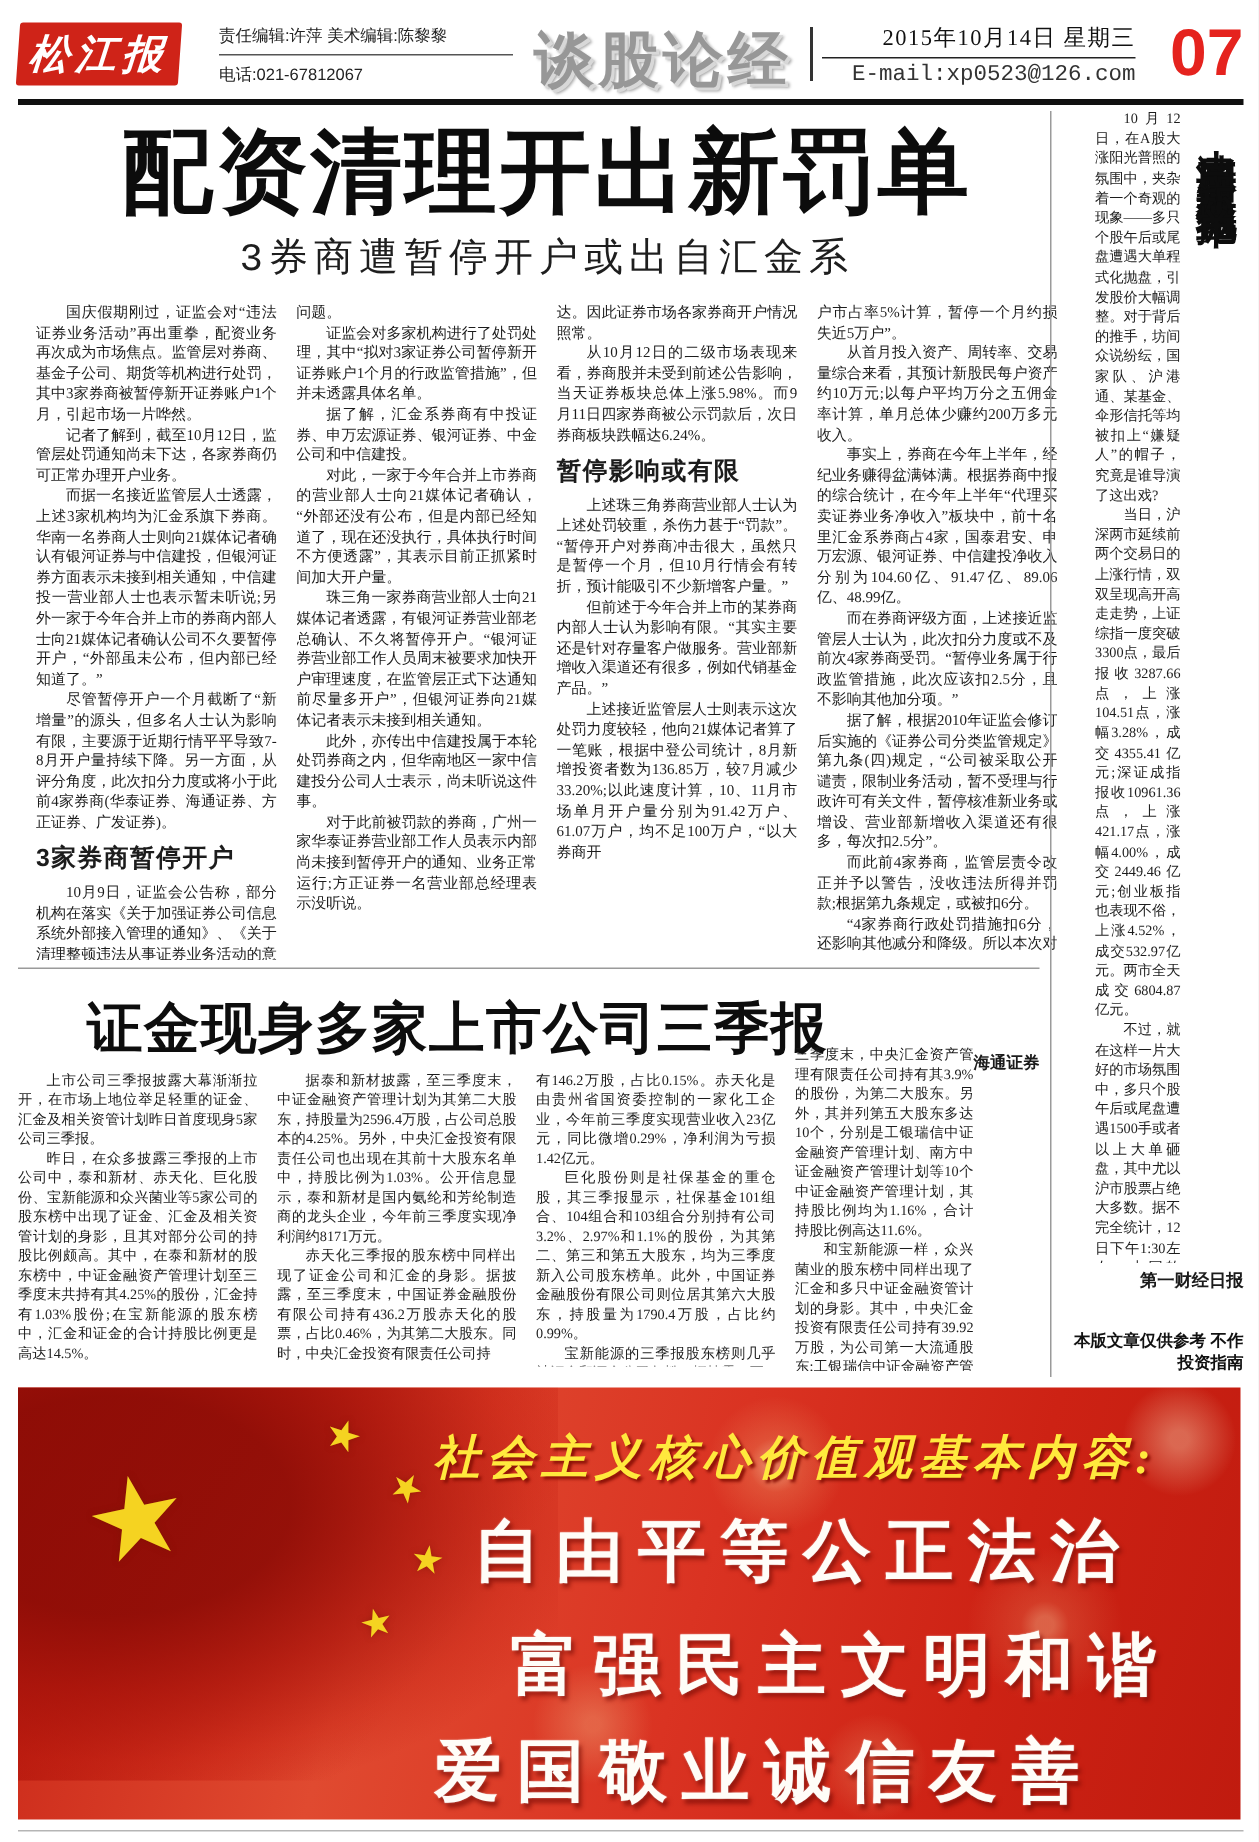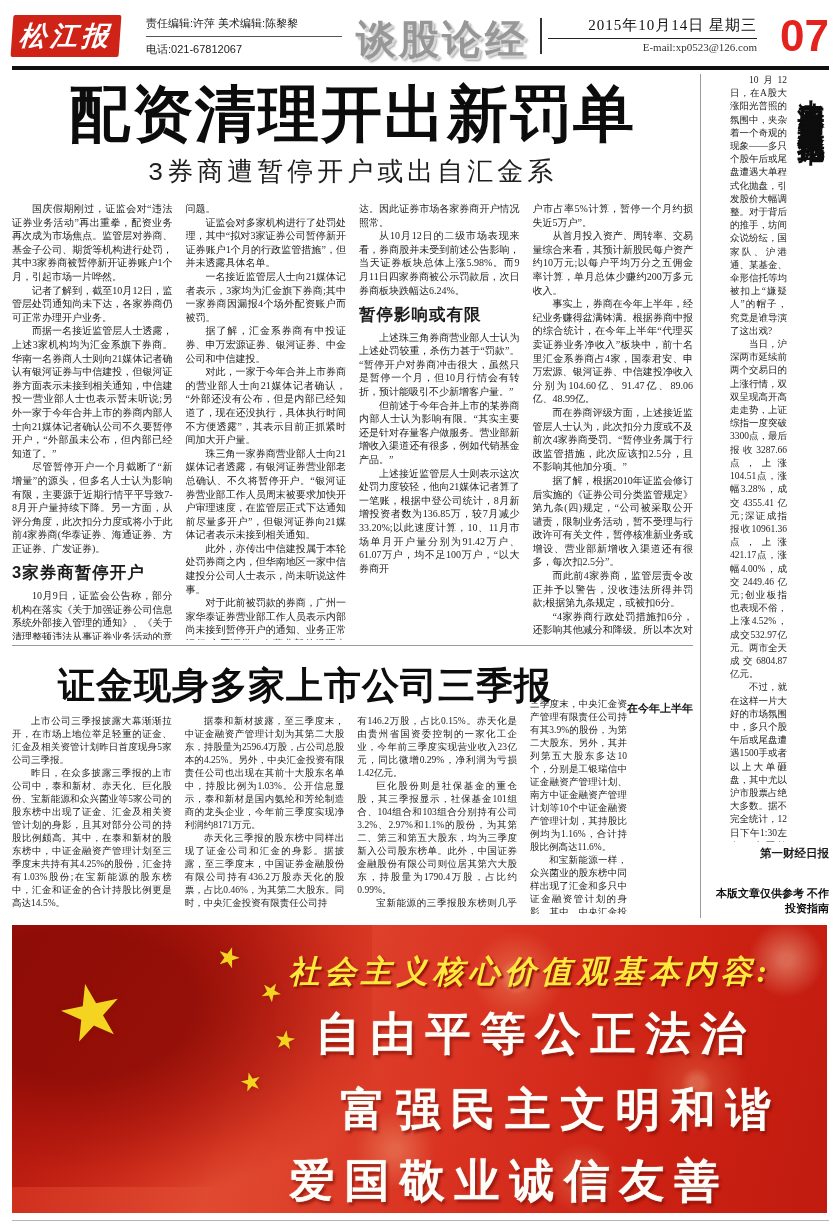--- a/index.html
+++ b/index.html
@@ -10,26 +10,26 @@
   
   .header { position:absolute; left:12px; top:10px; right:10px; height:54px; display:flex; align-items:flex-start; }
   .masthead { width:108px; height:42px; margin-top:5px; background:#cf2318; color:#fff; display:flex; align-items:center; justify-content:center; font-size:27px; font-weight:bold; font-style:italic; letter-spacing:4px; transform:skewX(-4deg); border-radius:2px; }
   .editor-block { margin-left:26px; margin-top:6px; width:196px; font-family:"Liberation Sans", sans-serif; }
   .editor-line { font-size:11px; color:#222; padding-bottom:5px; border-bottom:1px solid #555; white-space:nowrap; }
   .phone-line { font-size:11px; color:#222; padding-top:5px; }
   .section-title { margin-left:14px; margin-top:2px; font-size:40px; font-weight:bold; letter-spacing:3px; color:#979797; text-shadow:2px 2px 0 #d8d8d8, 3px 3px 2px #aaa; font-family:"Liberation Sans", sans-serif; white-space:nowrap; }
   .header-vbar { width:2px; height:36px; background:#333; margin:8px 6px 0 12px; }
   .date-block { flex:1; margin-top:6px; text-align:right; }
   .date-line { font-size:15px; color:#111; letter-spacing:1px; padding-bottom:3px; border-bottom:1.5px solid #222; }
-  .email-line { font-size:11px; color:#333; padding-top:2px; font-family:Liberation Serif, serif; }
+  .email-line { font-size:15px; color:#333; padding-top:2px; font-family:Liberation Mono, monospace; }
   .page-number { width:64px; margin-left:8px; font-size:44px; line-height:52px; font-weight:900; color:#e5231e; font-family:"Liberation Sans", sans-serif; text-align:right; }
   .header-rule { position:absolute; left:12px; right:10px; top:66px; height:4px; background:#101010; }
 
   
-  .main-article { position:absolute; left:12px; top:74px; width:681px; height:566px; overflow:hidden; }
+  .main-article { position:absolute; left:24px; top:74px; width:681px; height:566px; overflow:hidden; }
   .main-headline { text-align:center; font-size:61px; line-height:1.05; font-weight:900; letter-spacing:2px; font-family:"Liberation Sans", sans-serif; color:#0c0c0c; margin-top:8px; }
   .main-subheadline { text-align:center; font-size:26px; letter-spacing:4px; color:#1e1e1e; margin-top:8px; font-family:Liberation Mono, monospace; }
   .main-cols { display:flex; gap:13px; margin-top:13px; height:452px; overflow:hidden; }
   .col { flex:1; overflow:hidden; display:flex; flex-direction:column; }
   .col-body { flex:1; overflow:hidden; font-size:10px; line-height:13.6px; text-align:justify; color:#1c1c1c; }
   .col-body p.para { text-indent:2em; }
   .col-body p.cont { text-indent:0; }
   .col-body h3.subhead { font-size:16.5px; line-height:1.3; font-weight:bold; font-family:"Liberation Sans", sans-serif; margin:7px 0 5px; text-align:left; letter-spacing:1px; }
   .attribution { font-size:11px; font-weight:bold; font-family:"Liberation Sans", sans-serif; text-align:right; padding-top:3px; }
 
@@ -110,21 +110,20 @@
             <p class="para">而据一名接近监管层人士透露，上述3家机构均为汇金系旗下券商。华南一名券商人士则向21媒体记者确认有银河证券与中信建投，但银河证券方面表示未接到相关通知，中信建投一营业部人士也表示暂未听说;另外一家于今年合并上市的券商内部人士向21媒体记者确认公司不久要暂停开户，“外部虽未公布，但内部已经知道了。”</p>
             <p class="para">尽管暂停开户一个月截断了“新增量”的源头，但多名人士认为影响有限，主要源于近期行情平平导致7-8月开户量持续下降。另一方面，从评分角度，此次扣分力度或将小于此前4家券商(华泰证券、海通证券、方正证券、广发证券)。</p>
             <h3 class="subhead">3家券商暂停开户</h3>
             <p class="para">10月9日，证监会公告称，部分机构在落实《关于加强证券公司信息系统外部接入管理的通知》、《关于清理整顿违法从事证券业务活动的意见》时不认真、不深入，存在前期自查中瞒报涉嫌配资账户，或部分产品下设子单元违规进行证券交易等违规</p>
           </div>
       </div>
       <div class="col">
         <div class="col-body">
             <p class="cont">问题。</p>
             <p class="para">证监会对多家机构进行了处罚处理，其中“拟对3家证券公司暂停新开证券账户1个月的行政监管措施”，但并未透露具体名单。</p>
-            <p class="para">一名接近监管层人士向21媒体记者表示，3家均为汇金旗下券商;其中一家券商因漏报4个场外配资账户而被罚。</p>
             <p class="para">据了解，汇金系券商有中投证券、申万宏源证券、银河证券、中金公司和中信建投。</p>
             <p class="para">对此，一家于今年合并上市券商的营业部人士向21媒体记者确认，“外部还没有公布，但是内部已经知道了，现在还没执行，具体执行时间不方便透露”，其表示目前正抓紧时间加大开户量。</p>
             <p class="para">珠三角一家券商营业部人士向21媒体记者透露，有银河证券营业部老总确认、不久将暂停开户。“银河证券营业部工作人员周末被要求加快开户审理速度，在监管层正式下达通知前尽量多开户”，但银河证券向21媒体记者表示未接到相关通知。</p>
             <p class="para">此外，亦传出中信建投属于本轮处罚券商之内，但华南地区一家中信建投分公司人士表示，尚未听说这件事。</p>
             <p class="para">对于此前被罚款的券商，广州一家华泰证券营业部工作人员表示内部尚未接到暂停开户的通知、业务正常运行;方正证券一名营业部总经理表示没听说。</p>
           </div>
       </div>
       <div class="col">
         <div class="col-body">
             <p class="cont">达。因此证券市场各家券商开户情况照常。</p>
@@ -184,21 +183,21 @@
             <p class="para">巨化股份则是社保基金的重仓股，其三季报显示，社保基金101组合、104组合和103组合分别持有公司3.2%、2.97%和1.1%的股份，为其第二、第三和第五大股东，均为三季度新入公司股东榜单。此外，中国证券金融股份有限公司则位居其第六大股东，持股量为1790.4万股，占比约0.99%。</p>
             <p class="para">宝新能源的三季报股东榜则几乎被汇金和证金公司包揽。据披露，至</p>
           </div>
       </div>
     </div>
     <div class="bottom-col4">
       <div class="col-body" style="flex:1; overflow:hidden;">
           <p class="cont">三季度末，中央汇金资产管理有限责任公司持有其3.9%的股份，为第二大股东。另外，其并列第五大股东多达10个，分别是工银瑞信中证金融资产管理计划、南方中证金融资产管理计划等10个中证金融资产管理计划，其持股比例均为1.16%，合计持股比例高达11.6%。</p>
           <p class="para">和宝新能源一样，众兴菌业的股东榜中同样出现了汇金和多只中证金融资管计划的身影。其中，中央汇金投资有限责任公司持有39.92万股，为公司第一大流通股东;工银瑞信中证金融资产管理计划、南方中证金融资产管理计划、中欧中证金融资产管理计划和博时中证金融资产管理计划分别持有11.91万股。值得一提的是，众兴菌业是一家6月26日刚上市的公司，挂牌不久即遭遇市场大幅震荡。</p>
         </div>
-      <p class="attribution">在今年上半年</p>
+      <p class="attribution">海通证券</p>
     </div>
   </div>
 
   <div class="banner">
     <div class="flag">
       <span class="flag-star star-big">★</span>
       <span class="flag-star star-s1">★</span>
       <span class="flag-star star-s2">★</span>
       <span class="flag-star star-s3">★</span>
       <span class="flag-star star-s4">★</span>

